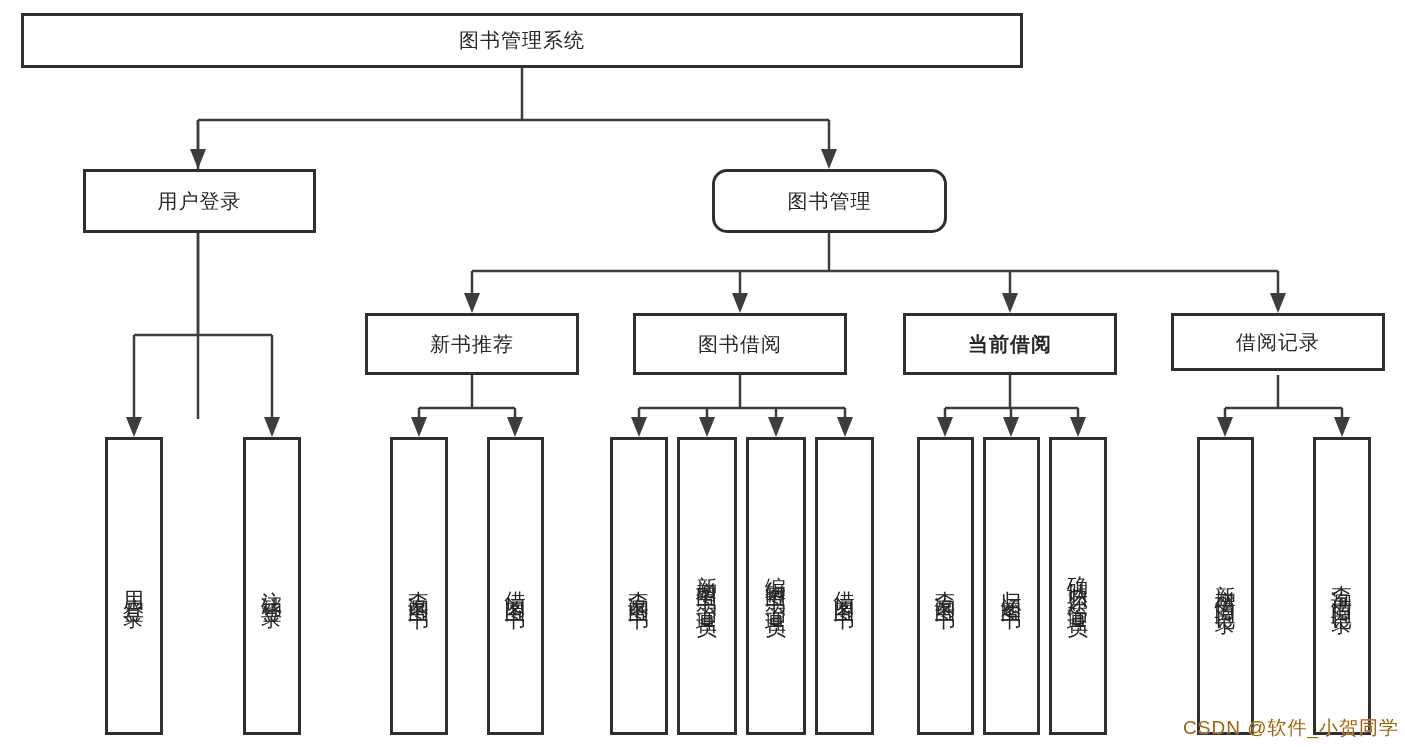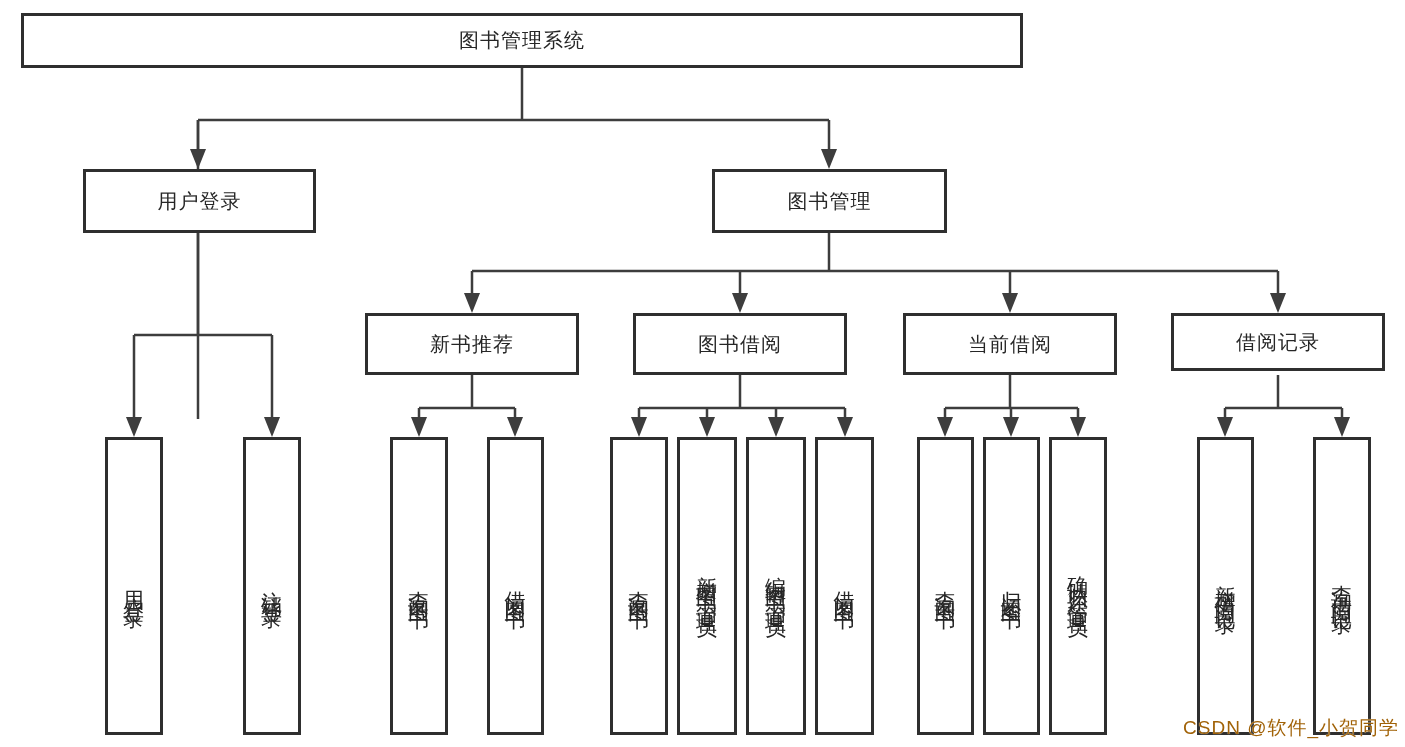--- a/index.html
+++ b/index.html
@@ -90,31 +90,31 @@
       </g>
   </svg>
 
   <div class="box hbox" style="left:21px; top:13px; width:1002px; height:55px;">
     <span>图书管理系统</span>
   </div>
 
   <div class="box hbox" style="left:83px; top:169px; width:233px; height:64px;">
     <span>用户登录</span>
   </div>
-  <div class="box hbox" style="left:712px; top:169px; width:235px; height:64px;">
+  <div class="box hbox" style="left:712px; top:169px; width:235px; height:64px;border-radius:15px;">
     <span>图书管理</span>
   </div>
 
   <div class="box hbox" style="left:365px; top:313px; width:214px; height:62px;">
     <span>新书推荐</span>
   </div>
   <div class="box hbox" style="left:633px; top:313px; width:214px; height:62px;">
     <span>图书借阅</span>
   </div>
-  <div class="box hbox" style="left:903px; top:313px; width:214px; height:62px;">
+  <div class="box hbox" style="left:903px; top:313px; width:214px; height:62px;font-weight:bold;">
     <span>当前借阅</span>
   </div>
   <div class="box hbox" style="left:1171px; top:313px; width:214px; height:58px;">
     <span>借阅记录</span>
   </div>
 
   <div class="box vbox" style="left:105px; top:437px; width:58px; height:298px;">
     <span>用户登录</span>
   </div>
   <div class="box vbox" style="left:243px; top:437px; width:58px; height:298px;">

